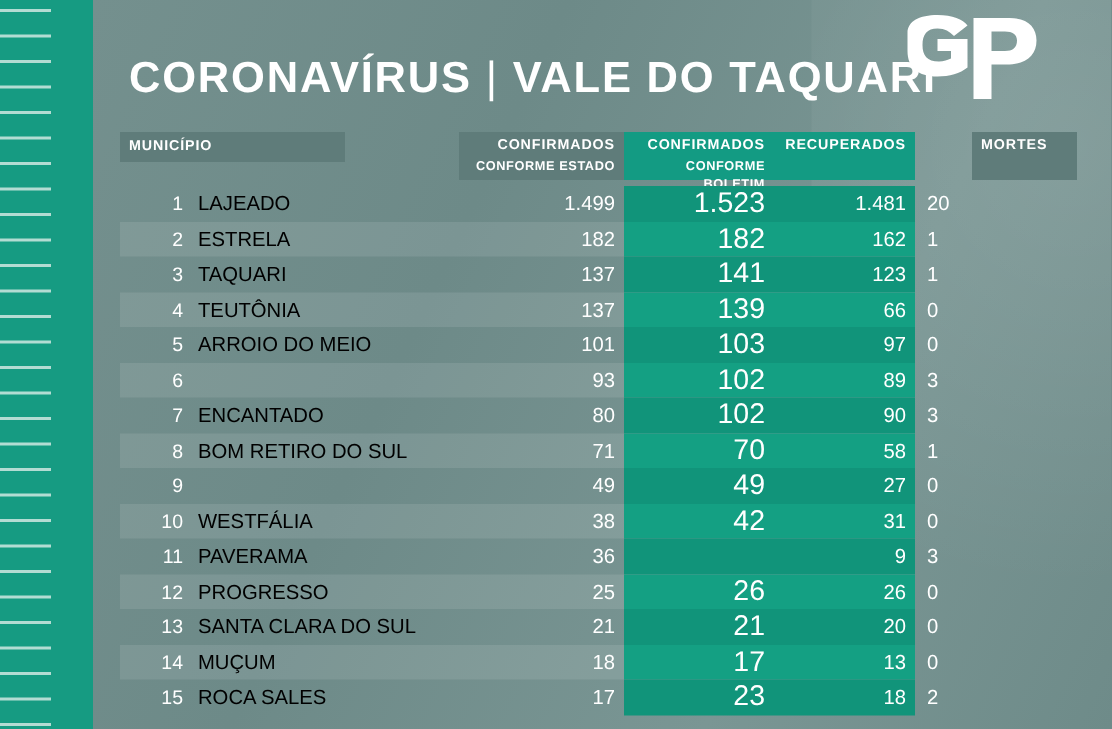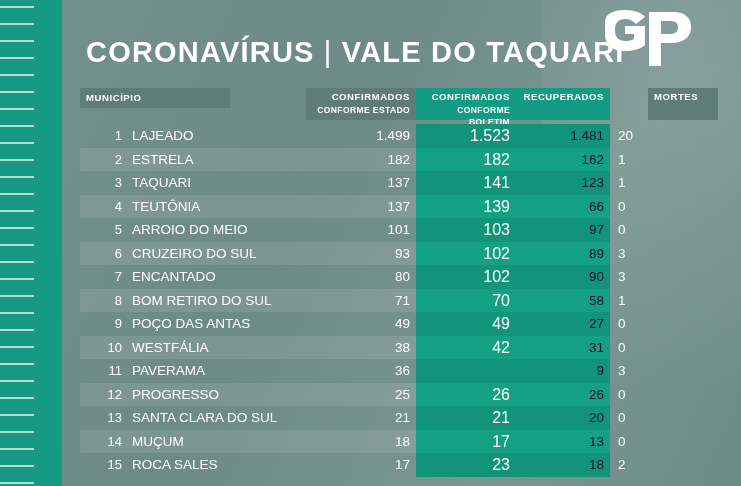--- a/index.html
+++ b/index.html
@@ -68,33 +68,33 @@
     position:absolute;left:336px;top:0;width:194px;height:23.5px;background:#14a083;
   }
   .row.odd .midband{background:#11947a;}
 
   .row .rank{
     position:absolute;left:0;width:42px;text-align:right;
     color:#fff;font-size:13px;line-height:23.5px;
   }
   .row .name{
     position:absolute;left:52px;width:180px;
-    color:#ffffff;font-size:13.5px;line-height:23.5px;white-space:nowrap;
+    color:#000000;font-size:13.5px;line-height:23.5px;white-space:nowrap;
   }
   .row .v-est{
     position:absolute;left:226px;width:104px;text-align:right;
     color:#fff;font-size:13.5px;line-height:23.5px;
   }
   .row .v-bol{
     position:absolute;left:336px;width:94px;text-align:right;
-    color:#fff;font-size:16px;line-height:23.5px;
+    color:#fff;font-size:19px;line-height:23.5px;
   }
   .row .v-rec{
     position:absolute;left:436px;width:88px;text-align:right;
-    color:#0f172a;font-size:13.5px;line-height:23.5px;
+    color:#ffffff;font-size:13.5px;line-height:23.5px;
   }
   .row .v-mor{
     position:absolute;left:538px;width:60px;text-align:left;
     color:#fff;font-size:13.5px;line-height:23.5px;
   }
 </style>
 </head>
 <body>
 
 <div class="leftband" id="leftband">
@@ -210,21 +210,20 @@
           <div class="name">ARROIO DO MEIO</div>
           <div class="v-est">101</div>
           <div class="v-bol">103</div>
           <div class="v-rec">97</div>
           <div class="v-mor">0</div>
         </div>
         <div class="row">
           <div class="bgstripe"></div>
           <div class="midband"></div>
           <div class="rank">6</div>
-          <div class="name">CRUZEIRO DO SUL</div>
           <div class="v-est">93</div>
           <div class="v-bol">102</div>
           <div class="v-rec">89</div>
           <div class="v-mor">3</div>
         </div>
         <div class="row odd">
           <div class="bgstripe"></div>
           <div class="midband"></div>
           <div class="rank">7</div>
           <div class="name">ENCANTADO</div>
@@ -240,21 +239,20 @@
           <div class="name">BOM RETIRO DO SUL</div>
           <div class="v-est">71</div>
           <div class="v-bol">70</div>
           <div class="v-rec">58</div>
           <div class="v-mor">1</div>
         </div>
         <div class="row odd">
           <div class="bgstripe"></div>
           <div class="midband"></div>
           <div class="rank">9</div>
-          <div class="name">POÇO DAS ANTAS</div>
           <div class="v-est">49</div>
           <div class="v-bol">49</div>
           <div class="v-rec">27</div>
           <div class="v-mor">0</div>
         </div>
         <div class="row">
           <div class="bgstripe"></div>
           <div class="midband"></div>
           <div class="rank">10</div>
           <div class="name">WESTFÁLIA</div>

